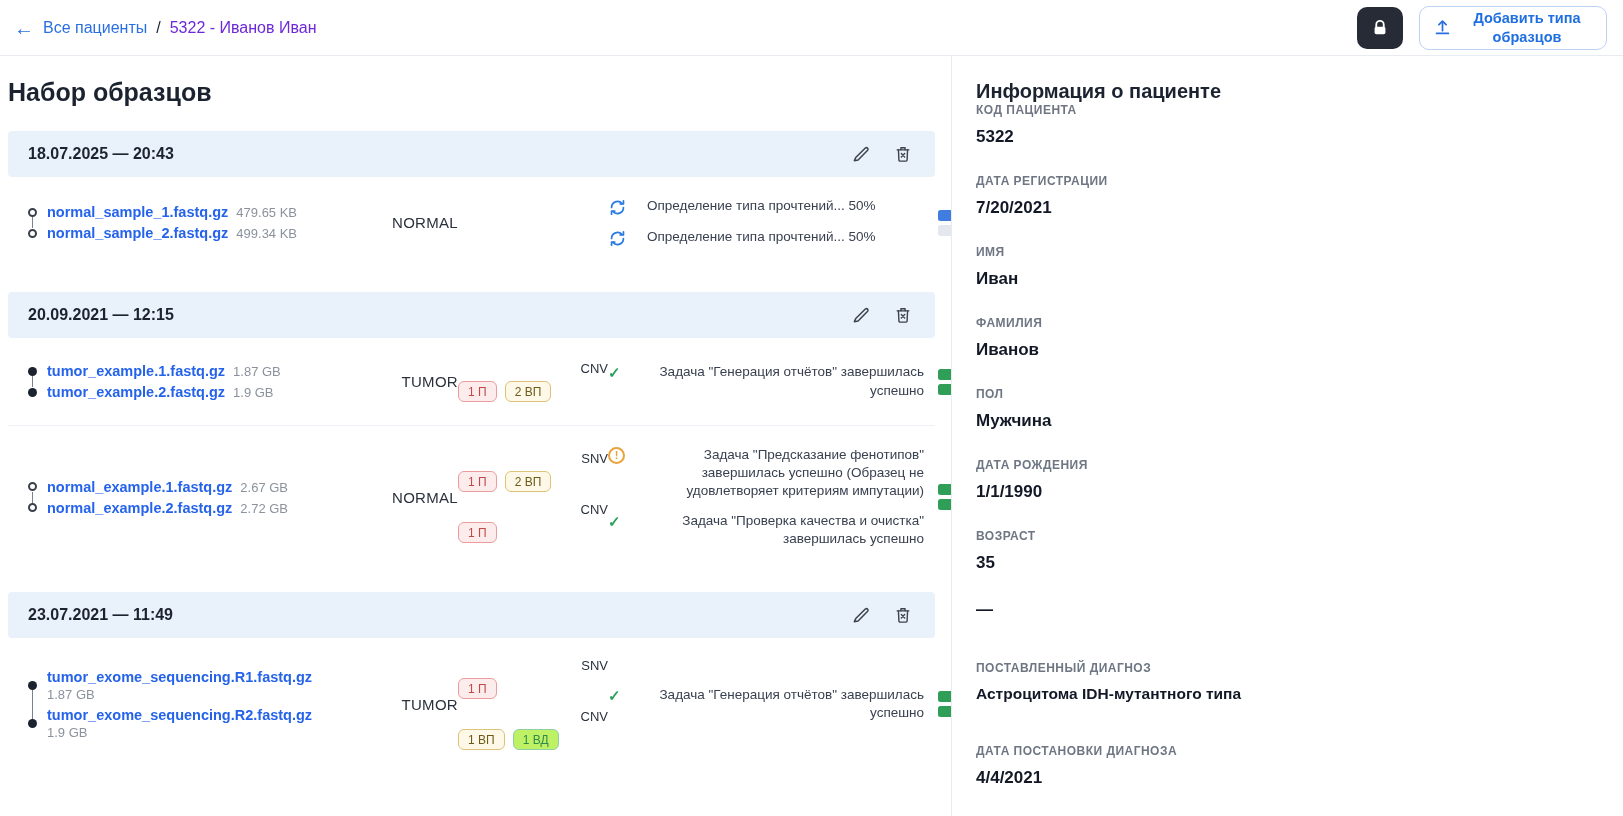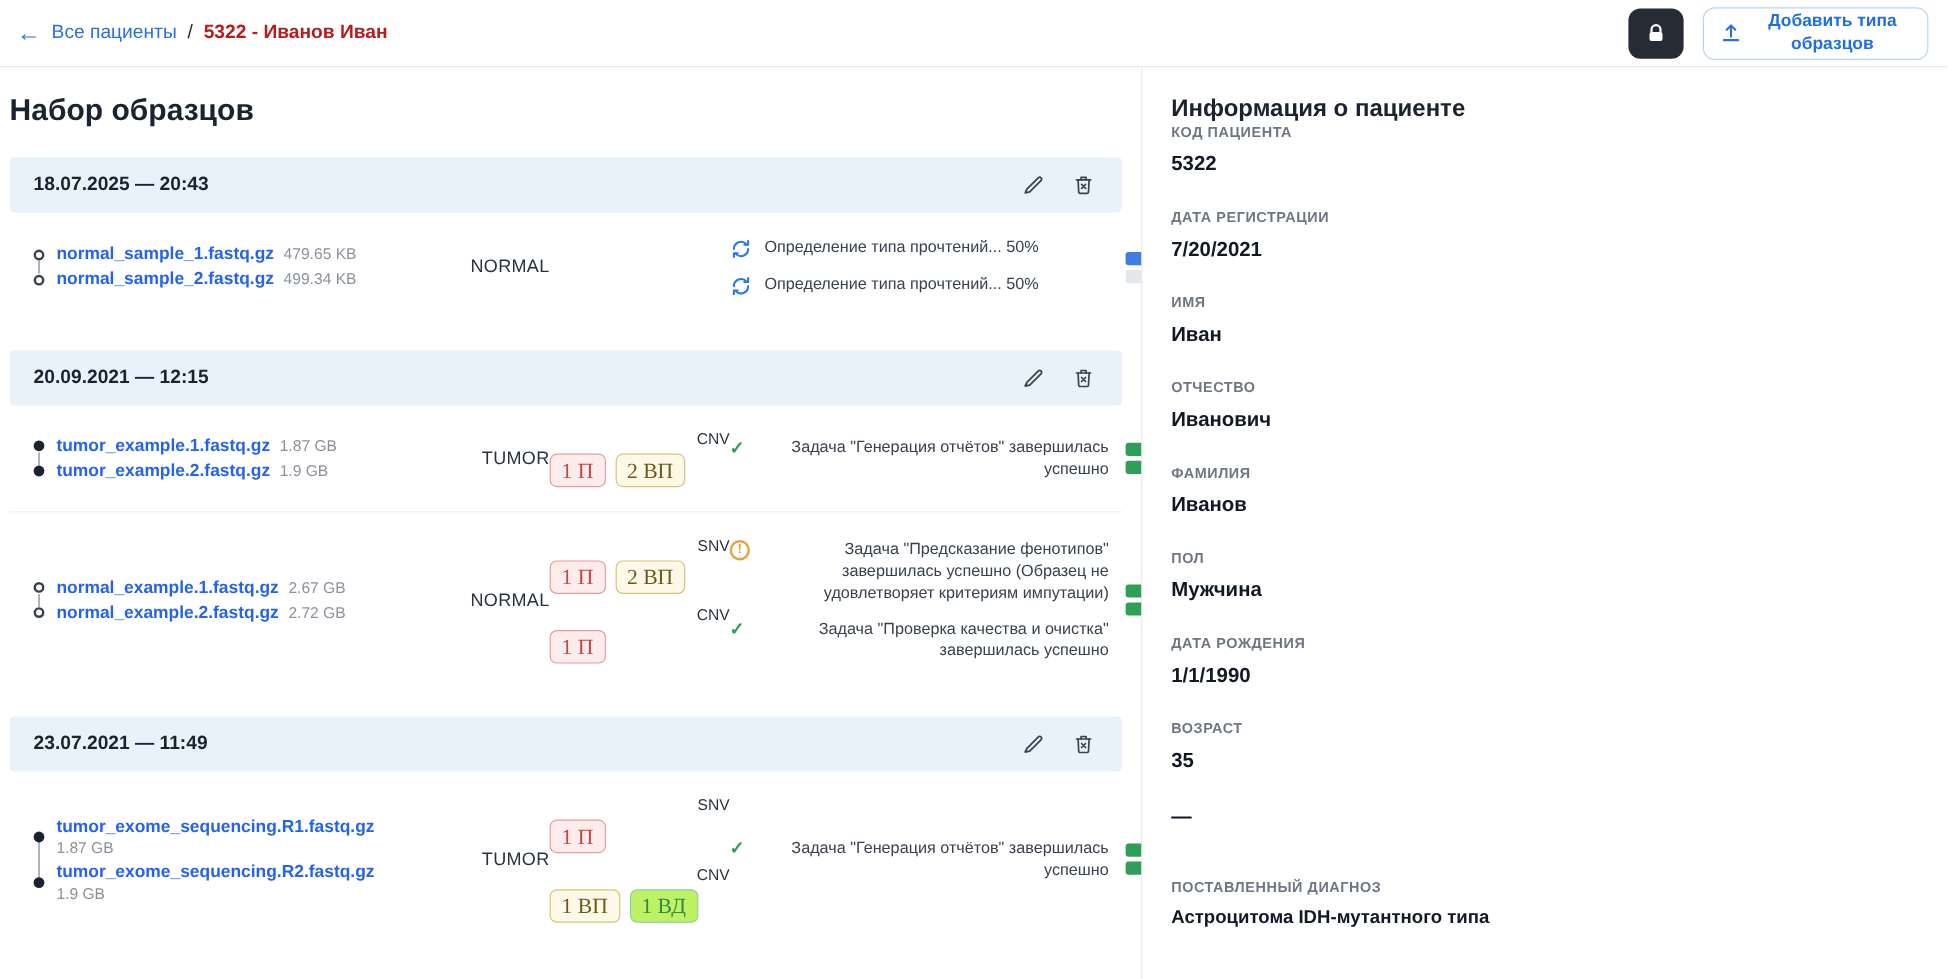--- a/index.html
+++ b/index.html
@@ -7,21 +7,21 @@
   body { font-family:"Liberation Sans", sans-serif; color:#1c2330; }
   .app { width:1623px; height:816px; display:flex; flex-direction:column; overflow:hidden; background:#fff; }
 
   
   .topbar { height:56px; flex:none; display:flex; align-items:center; justify-content:space-between;
             padding:0 16px 0 14px; border-bottom:1px solid #e8ebef; }
   .crumbs { display:flex; align-items:center; gap:9px; font-size:16px; }
   .back-arrow { color:#2a6fe0; font-size:20px; line-height:1; cursor:pointer; }
   .crumb-link { color:#2a6fe0; font-weight:500; text-decoration:none; cursor:pointer; }
   .crumb-sep { color:#1c2330; }
-  .crumb-cur { color:#b91c1c; font-weight:700; }
+  .crumb-cur { color:#6d28d9; font-weight:400; }
   .topbar-actions { display:flex; align-items:center; gap:16px; }
   .lock-btn { width:46px; height:42px; border:none; border-radius:10px; background:#262b36;
               display:flex; align-items:center; justify-content:center; cursor:pointer; }
   .add-btn { display:flex; align-items:center; gap:9px; border:1.5px solid #bcd2f3; background:#fff;
              border-radius:10px; padding:4px 13px; color:#1f6fe0; font-weight:600; font-size:14.5px;
              line-height:1.25; cursor:pointer; font-family:inherit; height:44px; }
   .add-btn .lbl { width:132px; text-align:center; }
 
   
   .content { flex:1; display:flex; overflow:hidden; }
@@ -48,27 +48,27 @@
   .bullet.hollow { background:#fff; border:2px solid #39404c; }
   .file-info { display:flex; flex-wrap:wrap; column-gap:8px; row-gap:2px; align-items:baseline; }
   .file-name { color:#2563eb; font-size:14.5px; font-weight:600; text-decoration:none; cursor:pointer; }
   .file-size { color:#8b929d; font-size:13px; }
 
   .stype { font-size:15px; color:#2a313d; letter-spacing:.02em; }
 
   .tags { display:flex; flex-direction:column; gap:10px; }
   .tg-label { font-size:13px; margin-bottom:5px; color:#2a313d; }
   .tg-badges { display:flex; gap:8px; }
-  .badge { font-size:18px; padding:2.5px 9px; border-radius:6px; border:1px solid; white-space:nowrap; display:inline-block;font-family:Liberation Serif, serif; }
+  .badge { font-size:12px; padding:2.5px 9px; border-radius:6px; border:1px solid; white-space:nowrap; display:inline-block; }
   .b-red    { background:#fdecec; border-color:#eb9c9c; color:#c04848; }
   .b-yellow { background:#fdf8e8; border-color:#ddc377; color:#6d5a17; }
   .b-green  { background:#bef264; border-color:#8fd0a3; color:#2f8a4c; }
 
   .statuses { display:flex; flex-direction:column; gap:11px; padding-right:14px; }
-  .status { display:flex; gap:10px; align-items:flex-start; }
+  .status { display:flex; gap:20px; align-items:flex-start; }
   .sicon { flex:none; margin-top:1px; }
   .check-icon { color:#27a05a; font-weight:700; font-size:15px; line-height:1.2; }
   .warn-icon { width:17px; height:17px; border:2px solid #e8a33d; border-radius:50%; color:#e8a33d;
                font-weight:700; font-size:11px; display:flex; align-items:center; justify-content:center; line-height:1; }
   .status-text { font-size:13.5px; color:#394150; line-height:1.35; }
 
   .pipeline { display:flex; align-items:center; justify-self:end; }
   .plines { display:flex; flex-direction:column; gap:4px; }
   .plane { display:flex; align-items:center; gap:2px; }
   .pseg { width:23px; height:11px; border-radius:2.5px; display:inline-block; background:#e4e8ee; }
@@ -466,24 +466,20 @@
         </div>
         <div class="field">
           <div class="f-label">ДАТА РЕГИСТРАЦИИ</div>
           <div class="f-value">7/20/2021</div>
         </div>
         <div class="field">
           <div class="f-label">ИМЯ</div>
           <div class="f-value">Иван</div>
         </div>
         <div class="field">
-          <div class="f-label">ОТЧЕСТВО</div>
-          <div class="f-value">Иванович</div>
-        </div>
-        <div class="field">
           <div class="f-label">ФАМИЛИЯ</div>
           <div class="f-value">Иванов</div>
         </div>
         <div class="field">
           <div class="f-label">ПОЛ</div>
           <div class="f-value">Мужчина</div>
         </div>
         <div class="field">
           <div class="f-label">ДАТА РОЖДЕНИЯ</div>
           <div class="f-value">1/1/1990</div>

